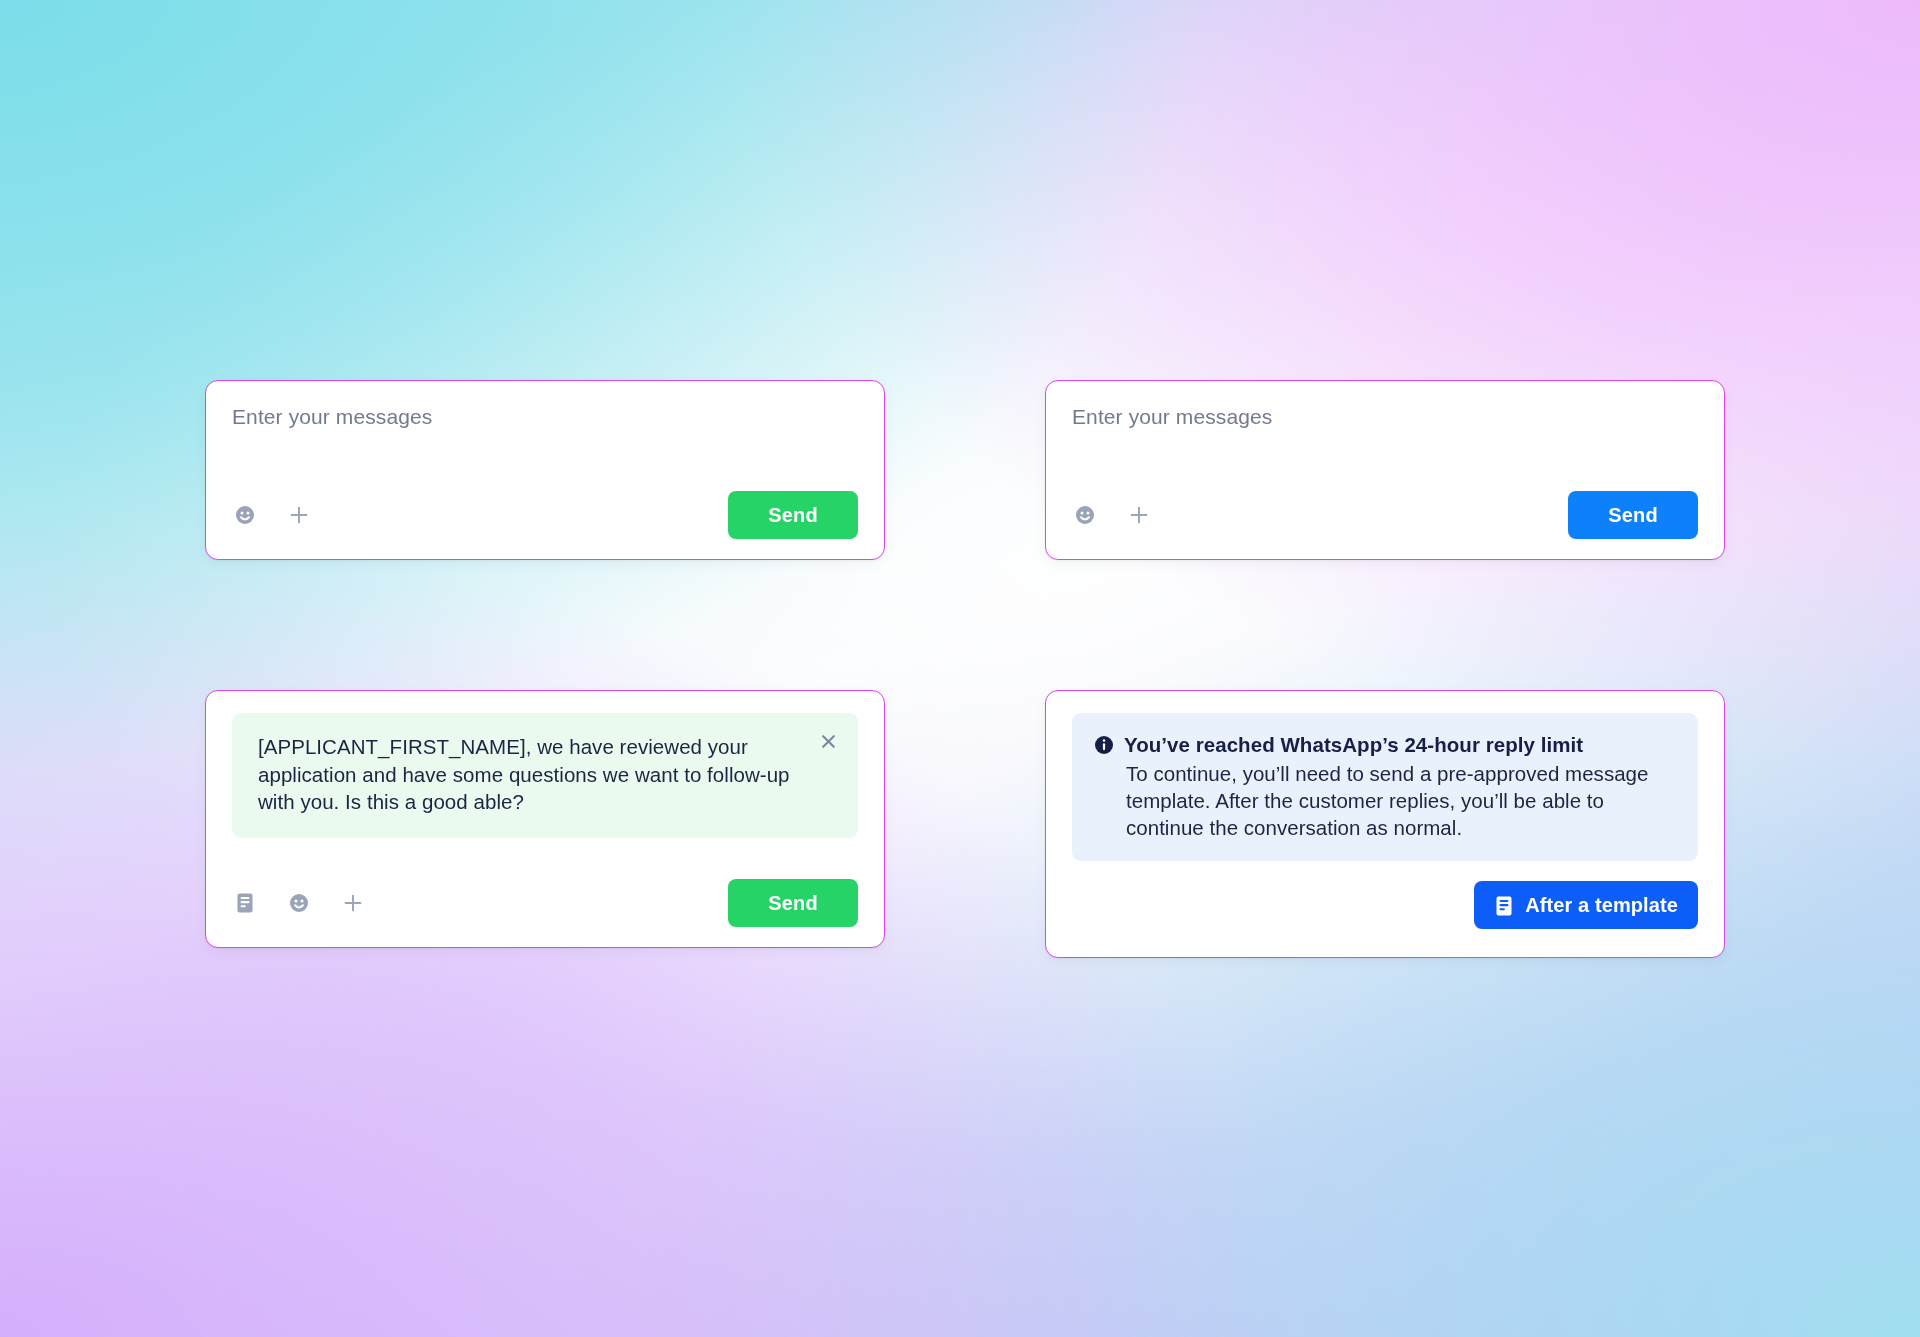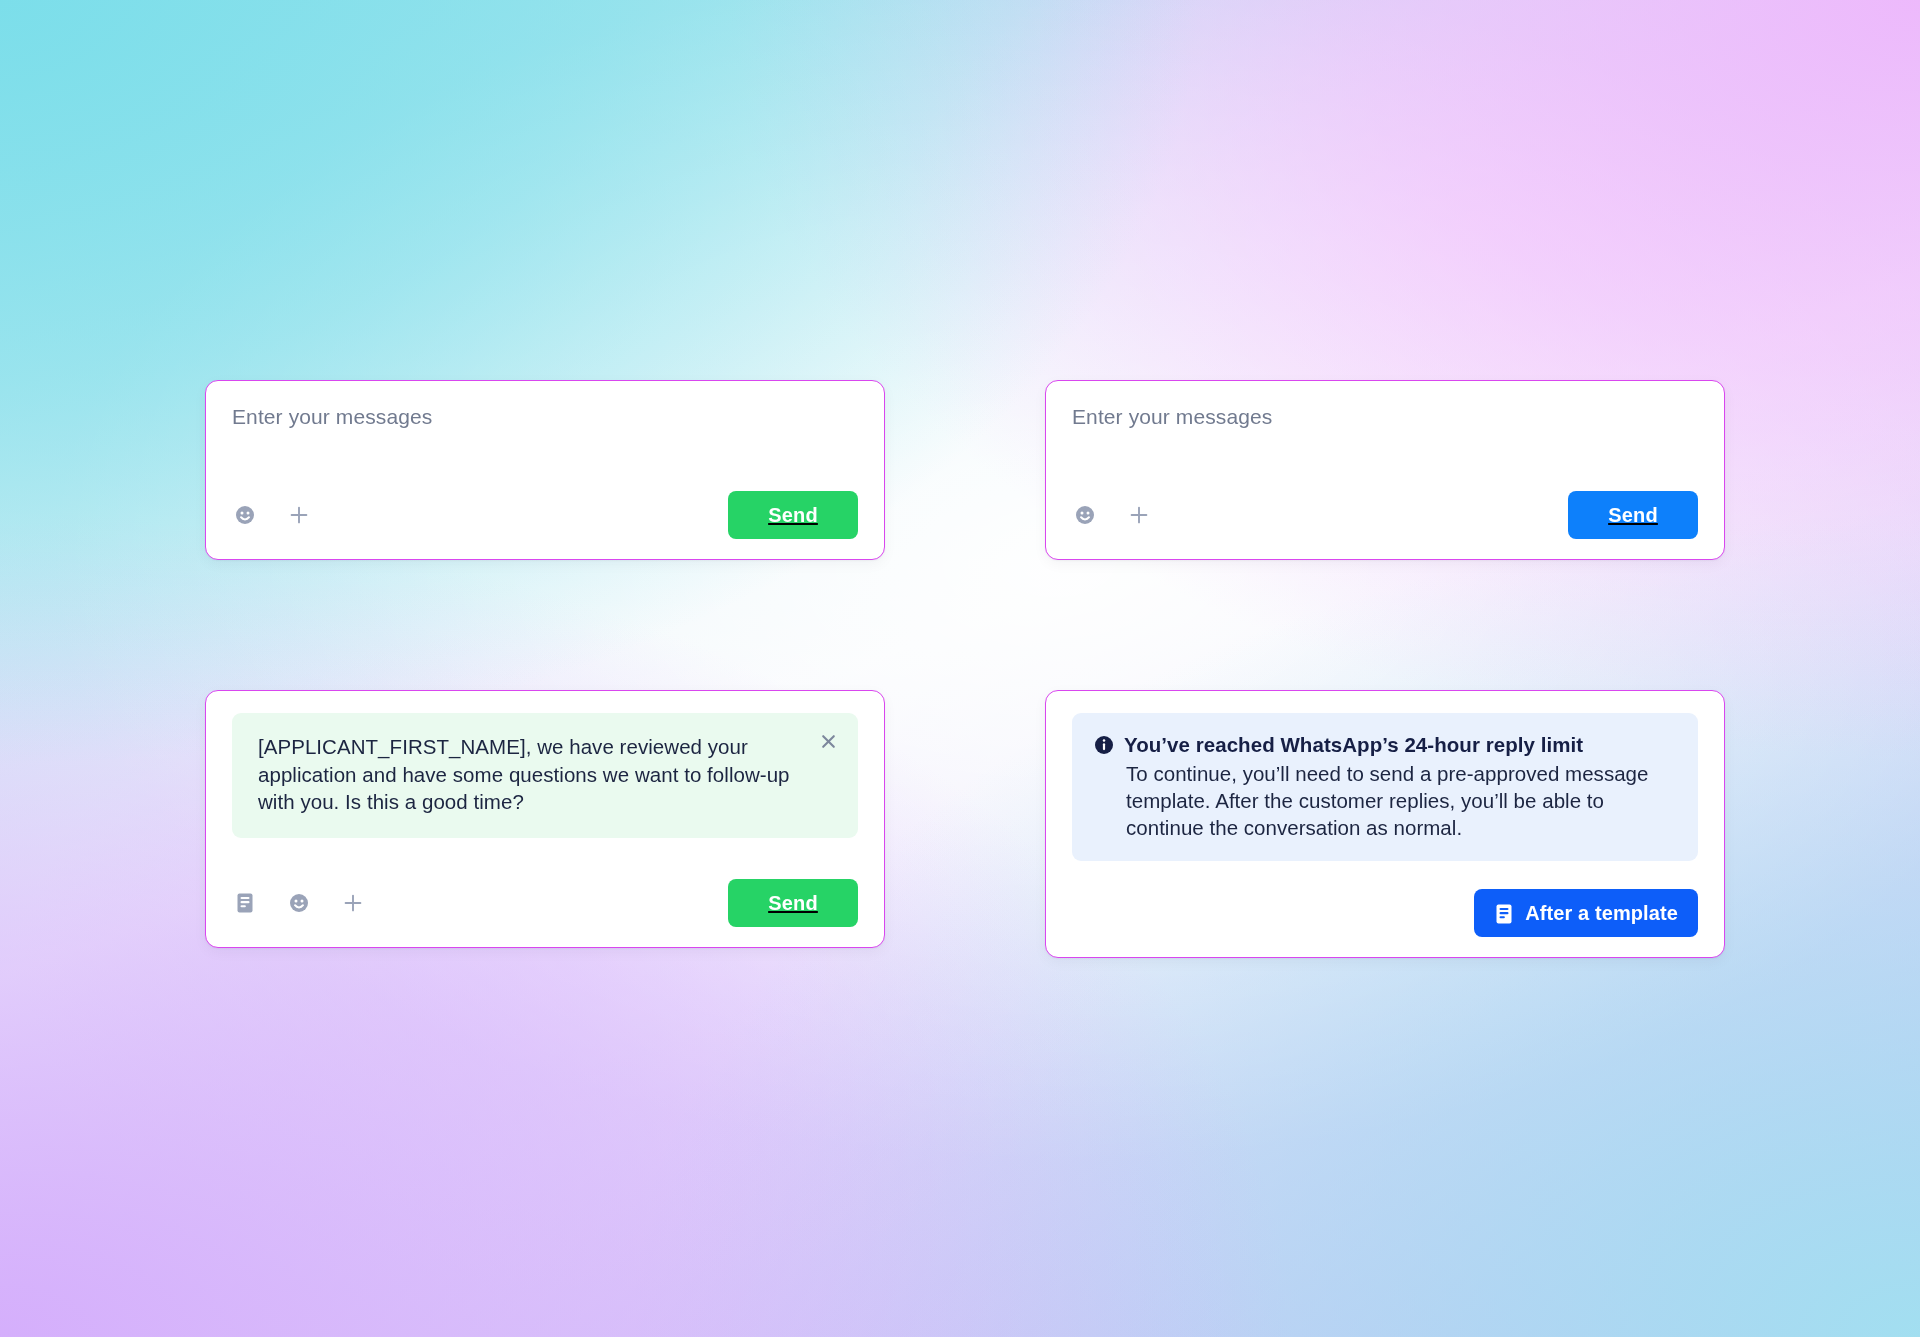--- a/index.html
+++ b/index.html
@@ -66,21 +66,20 @@
     line-height: 28px;
     color: #717a8f;
     letter-spacing: 0.1px;
   }
 
   .compose-toolbar {
     margin-top: auto;
     display: flex;
     align-items: center;
     height: 48px;
-    text-decoration: underline;
   }
 
   .tool-icons {
     display: flex;
     align-items: center;
     gap: 28px;
   }
 
   .icon-btn {
     display: inline-flex;
@@ -147,21 +146,21 @@
     cursor: pointer;
     background: none;
     border: none;
   }
 
   
   .limit-inner {
     position: relative;
     width: 100%;
     height: 100%;
-    padding: 22px 26px 20px 26px;
+    padding: 22px 26px 28px 26px;
     display: flex;
     flex-direction: column;
   }
 
   .notice {
     background: #e9f1fd;
     border-radius: 9px;
     padding: 18px 24px 20px 22px;
   }
 
@@ -295,21 +294,21 @@
         <button class="send-btn send-blue">Send</button>
       </div>
 
     </div>
   </div>
 
   <div class="card" id="card-template-green">
     <div class="tmpl-inner">
 
       <div class="bubble">
-        <div class="bubble-text">[APPLICANT_FIRST_NAME], we have reviewed your application and have some questions we want to follow-up with you. Is this a good time?</div>
+        <div class="bubble-text">[APPLICANT_FIRST_NAME], we have reviewed your application and have some questions we want to follow-up with you. Is this a good able?</div>
 
         <button class="bubble-close" aria-label="remove template">
           <svg width="19" height="19" viewBox="0 0 19 19" fill="none">
             <path d="M4.2 4.2l10.6 10.6M14.8 4.2L4.2 14.8" stroke="currentColor" stroke-width="2.1" stroke-linecap="round"></path>
           </svg>
         </button>
       </div>
 
       <div class="compose-toolbar">
         <div class="tool-icons">

